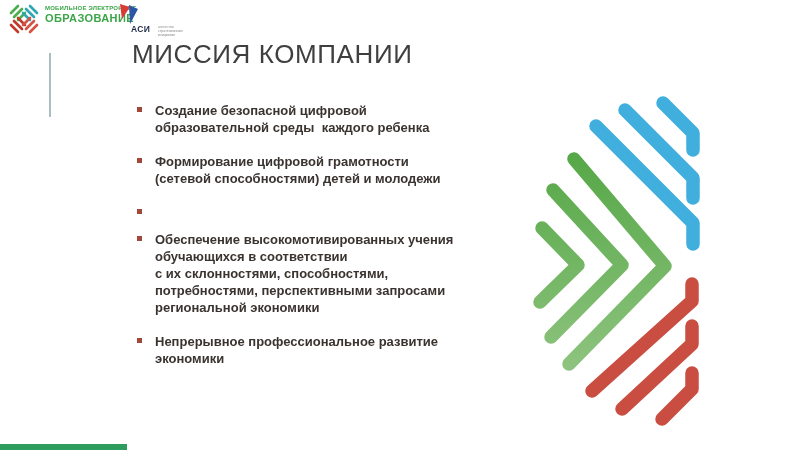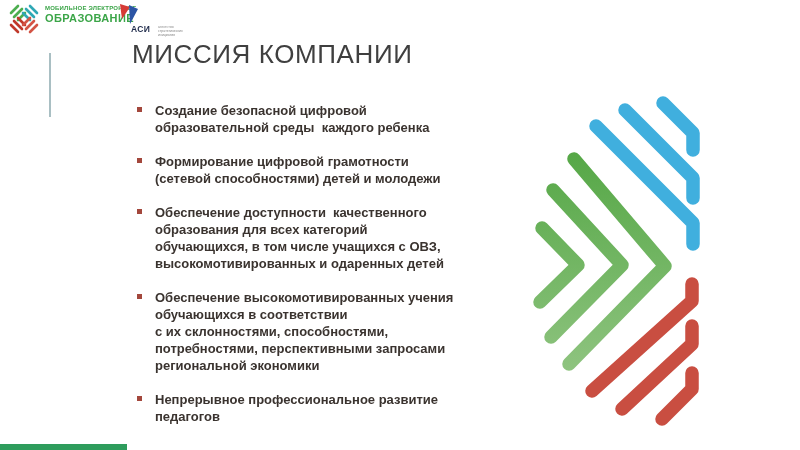--- a/index.html
+++ b/index.html
@@ -102,37 +102,33 @@
     <div class="bullet-text">Создание безопасной цифровой
 образовательной среды  каждого ребенка</div>
   </div>
   <div class="bullet-item">
     <span class="bullet-marker"></span>
     <div class="bullet-text">Формирование цифровой грамотности
 (сетевой способностями) детей и молодежи</div>
   </div>
   <div class="bullet-item">
     <span class="bullet-marker"></span>
-    <div class="bullet-text">Обеспечение доступности  качественного
-образования для всех категорий
-обучающихся, в том числе учащихся с ОВЗ,
-высокомотивированных и одаренных детей</div>
   </div>
   <div class="bullet-item">
     <span class="bullet-marker"></span>
     <div class="bullet-text">Обеспечение высокомотивированных учения
 обучающихся в соответствии
 с их склонностями, способностями,
 потребностями, перспективными запросами
 региональной экономики</div>
   </div>
   <div class="bullet-item">
     <span class="bullet-marker"></span>
     <div class="bullet-text">Непрерывное профессиональное развитие
-педагогов</div>
+экономики</div>
   </div>
 </div>
 
 <div class="pattern">
   <svg width="240" height="370" viewBox="460 80 240 370">
     <defs>
       <linearGradient id="gg" gradientUnits="userSpaceOnUse" x1="600" y1="150" x2="600" y2="375">
         <stop offset="0" style="stop-color:var(--color-graphic-green-top,#55A746)"></stop>
         <stop offset="1" style="stop-color:var(--color-graphic-green-bottom,#8FC480)"></stop>
       </linearGradient>

